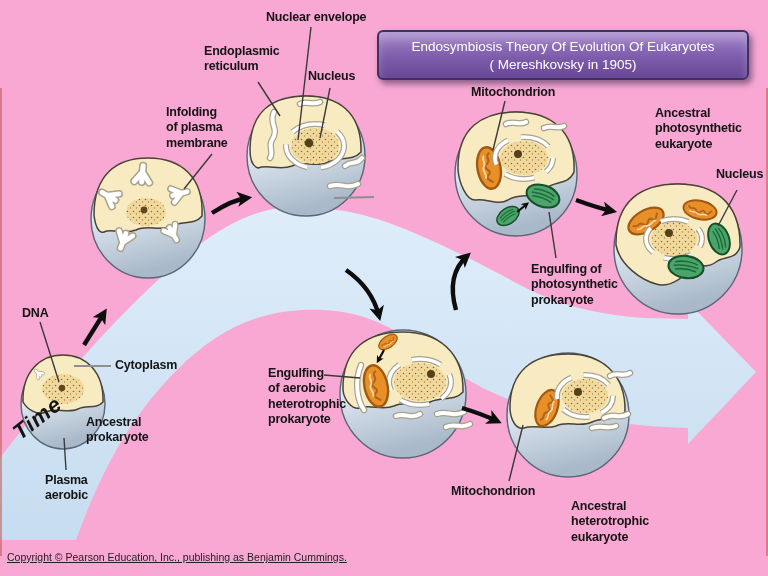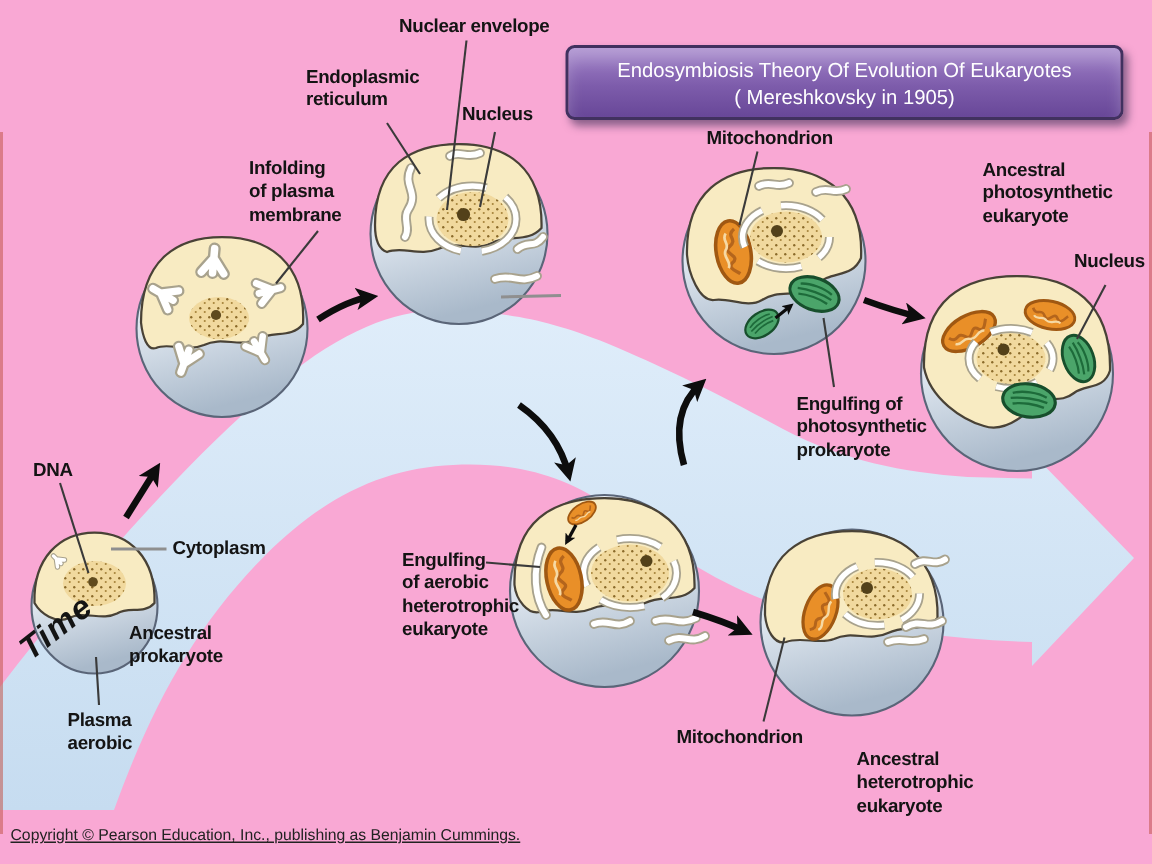--- a/index.html
+++ b/index.html
@@ -252,21 +252,21 @@
 <div class="lbl" style="left:22px;top:306px">DNA</div>
 <div class="lbl" style="left:115px;top:358px">Cytoplasm</div>
 <div class="lbl" style="left:86px;top:415px">Ancestral
 prokaryote</div>
 <div class="lbl time" style="left:8px;top:425px">Time</div>
 <div class="lbl" style="left:45px;top:473px">Plasma
 aerobic</div>
 <div class="lbl" style="left:268px;top:366px">Engulfing
 of aerobic
 heterotrophic
-eukaryote</div>
+prokaryote</div>
 <div class="lbl" style="left:451px;top:484px">Mitochondrion</div>
 <div class="lbl" style="left:571px;top:499px">Ancestral
 heterotrophic
 eukaryote</div>
 
 <div class="titlebox">
   <div class="t1">Endosymbiosis Theory Of Evolution Of Eukaryotes</div>
   <div class="t2">( Mereshkovsky in 1905)</div>
 </div>
 

